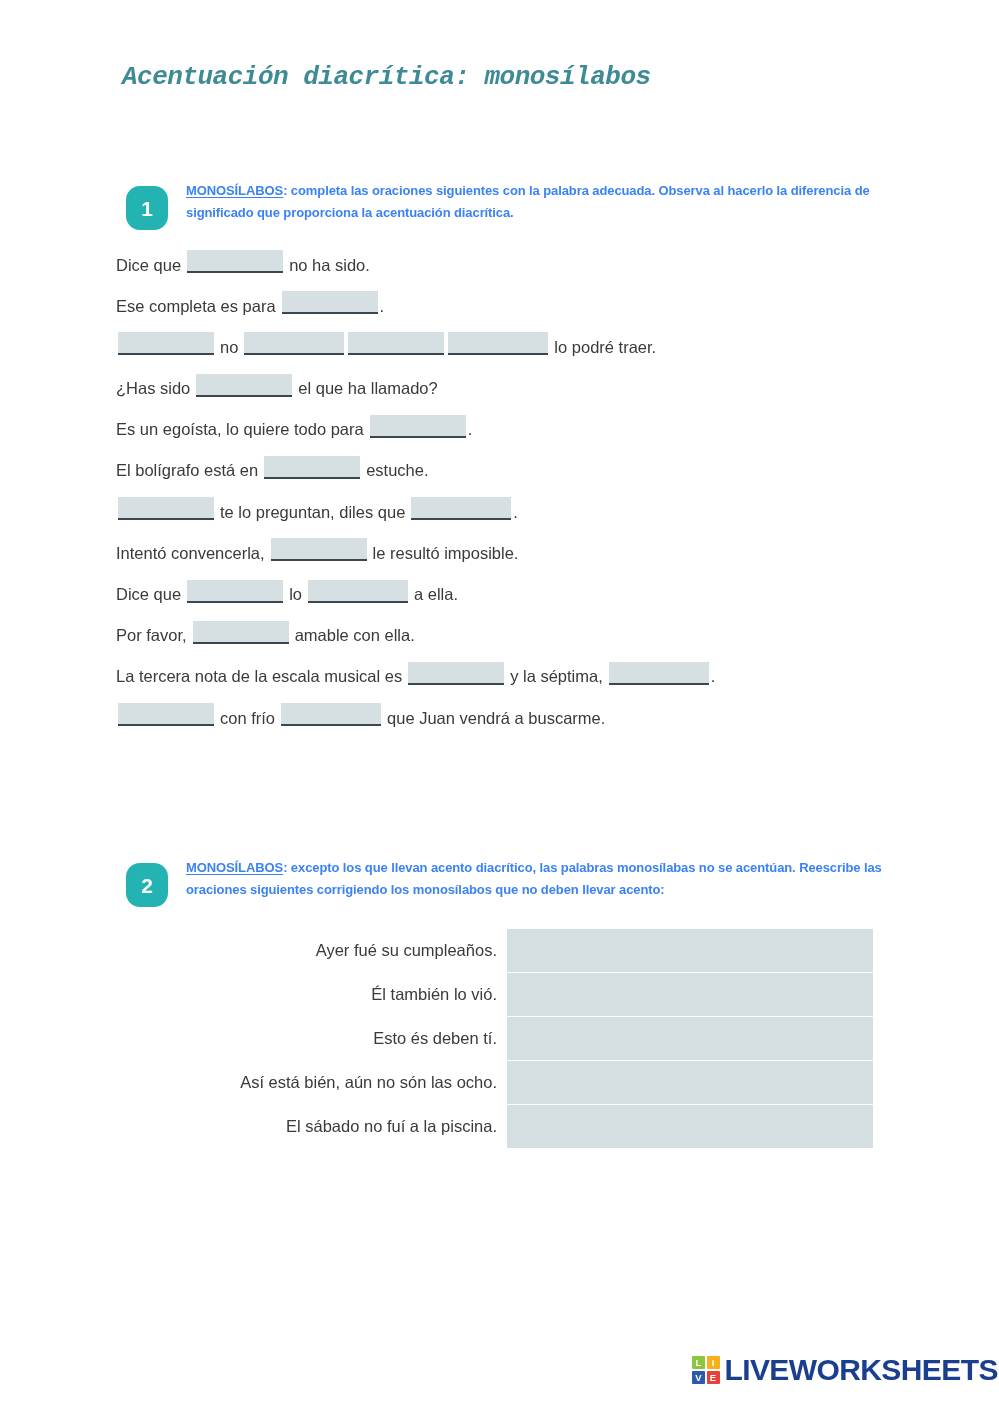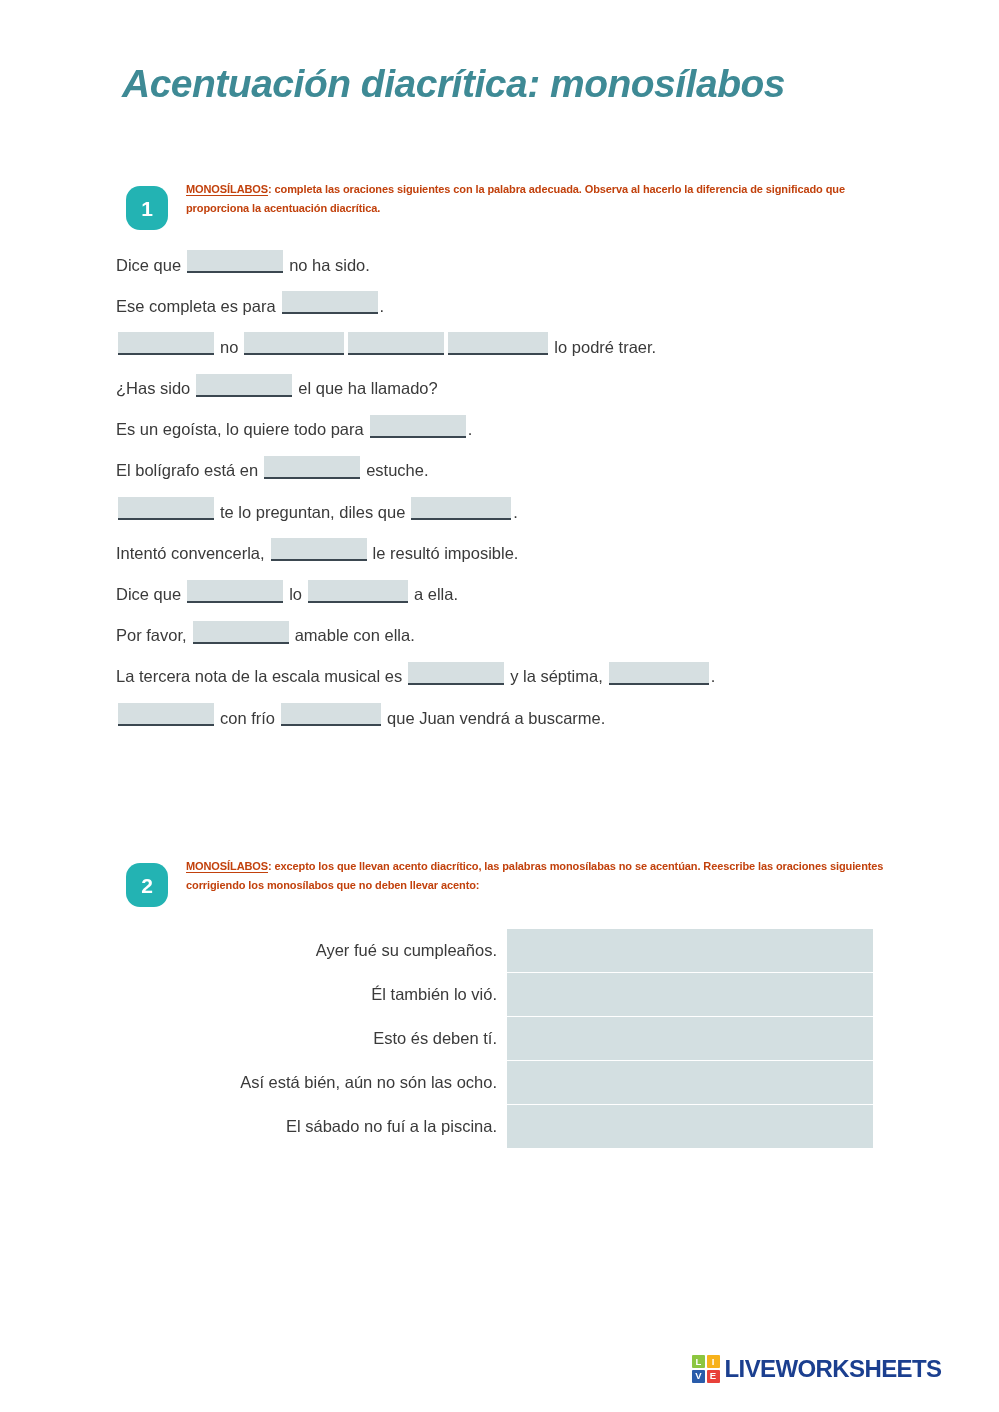--- a/index.html
+++ b/index.html
@@ -21,22 +21,22 @@
     width: 999px;
     height: 1412px;
     background: #ffffff;
   }
 
   
   .title {
     position: absolute;
     left: 122px;
     top: 62px;
-    font-family: Liberation Sans, sans-serif;
-    font-size: 39px;
+    font-family: Liberation Mono, monospace;
+    font-size: 26px;
     font-weight: bold;
     font-style: italic;
     letter-spacing: -0.5px;
     color: #3e8a95;
     white-space: nowrap;
   }
 
   
   .exercise {
     position: absolute;
@@ -62,24 +62,24 @@
     background: #23b3b3;
     color: #ffffff;
     font-size: 21px;
     font-weight: bold;
     display: flex;
     align-items: center;
     justify-content: center;
     line-height: 1;
   }
   .instructions {
-    font-size: 11px;
+    font-size: 13px;
     font-weight: bold;
     line-height: 1.72;
-    color: #c2410c;
+    color: #3b82f6;
     letter-spacing: -0.1px;
   }
   .instructions .kw {
     text-decoration: underline;
     text-underline-offset: 2px;
   }
 
   
   .lines {
     position: relative;
@@ -166,21 +166,21 @@
     font-weight: bold;
     color: #ffffff;
     line-height: 1;
     border-radius: 1px;
   }
   .tile.t-l { background: #8cc63f; }
   .tile.t-i { background: #f7b21b; }
   .tile.t-v { background: #2a5caa; }
   .tile.t-e { background: #e8413a; }
   .logo-text {
-    font-size: 24px;
+    font-size: 30px;
     font-weight: bold;
     color: #1b3f8f;
     letter-spacing: -0.6px;
     line-height: 1;
     white-space: nowrap;
   }
 </style>
 </head>
 <body>
 

